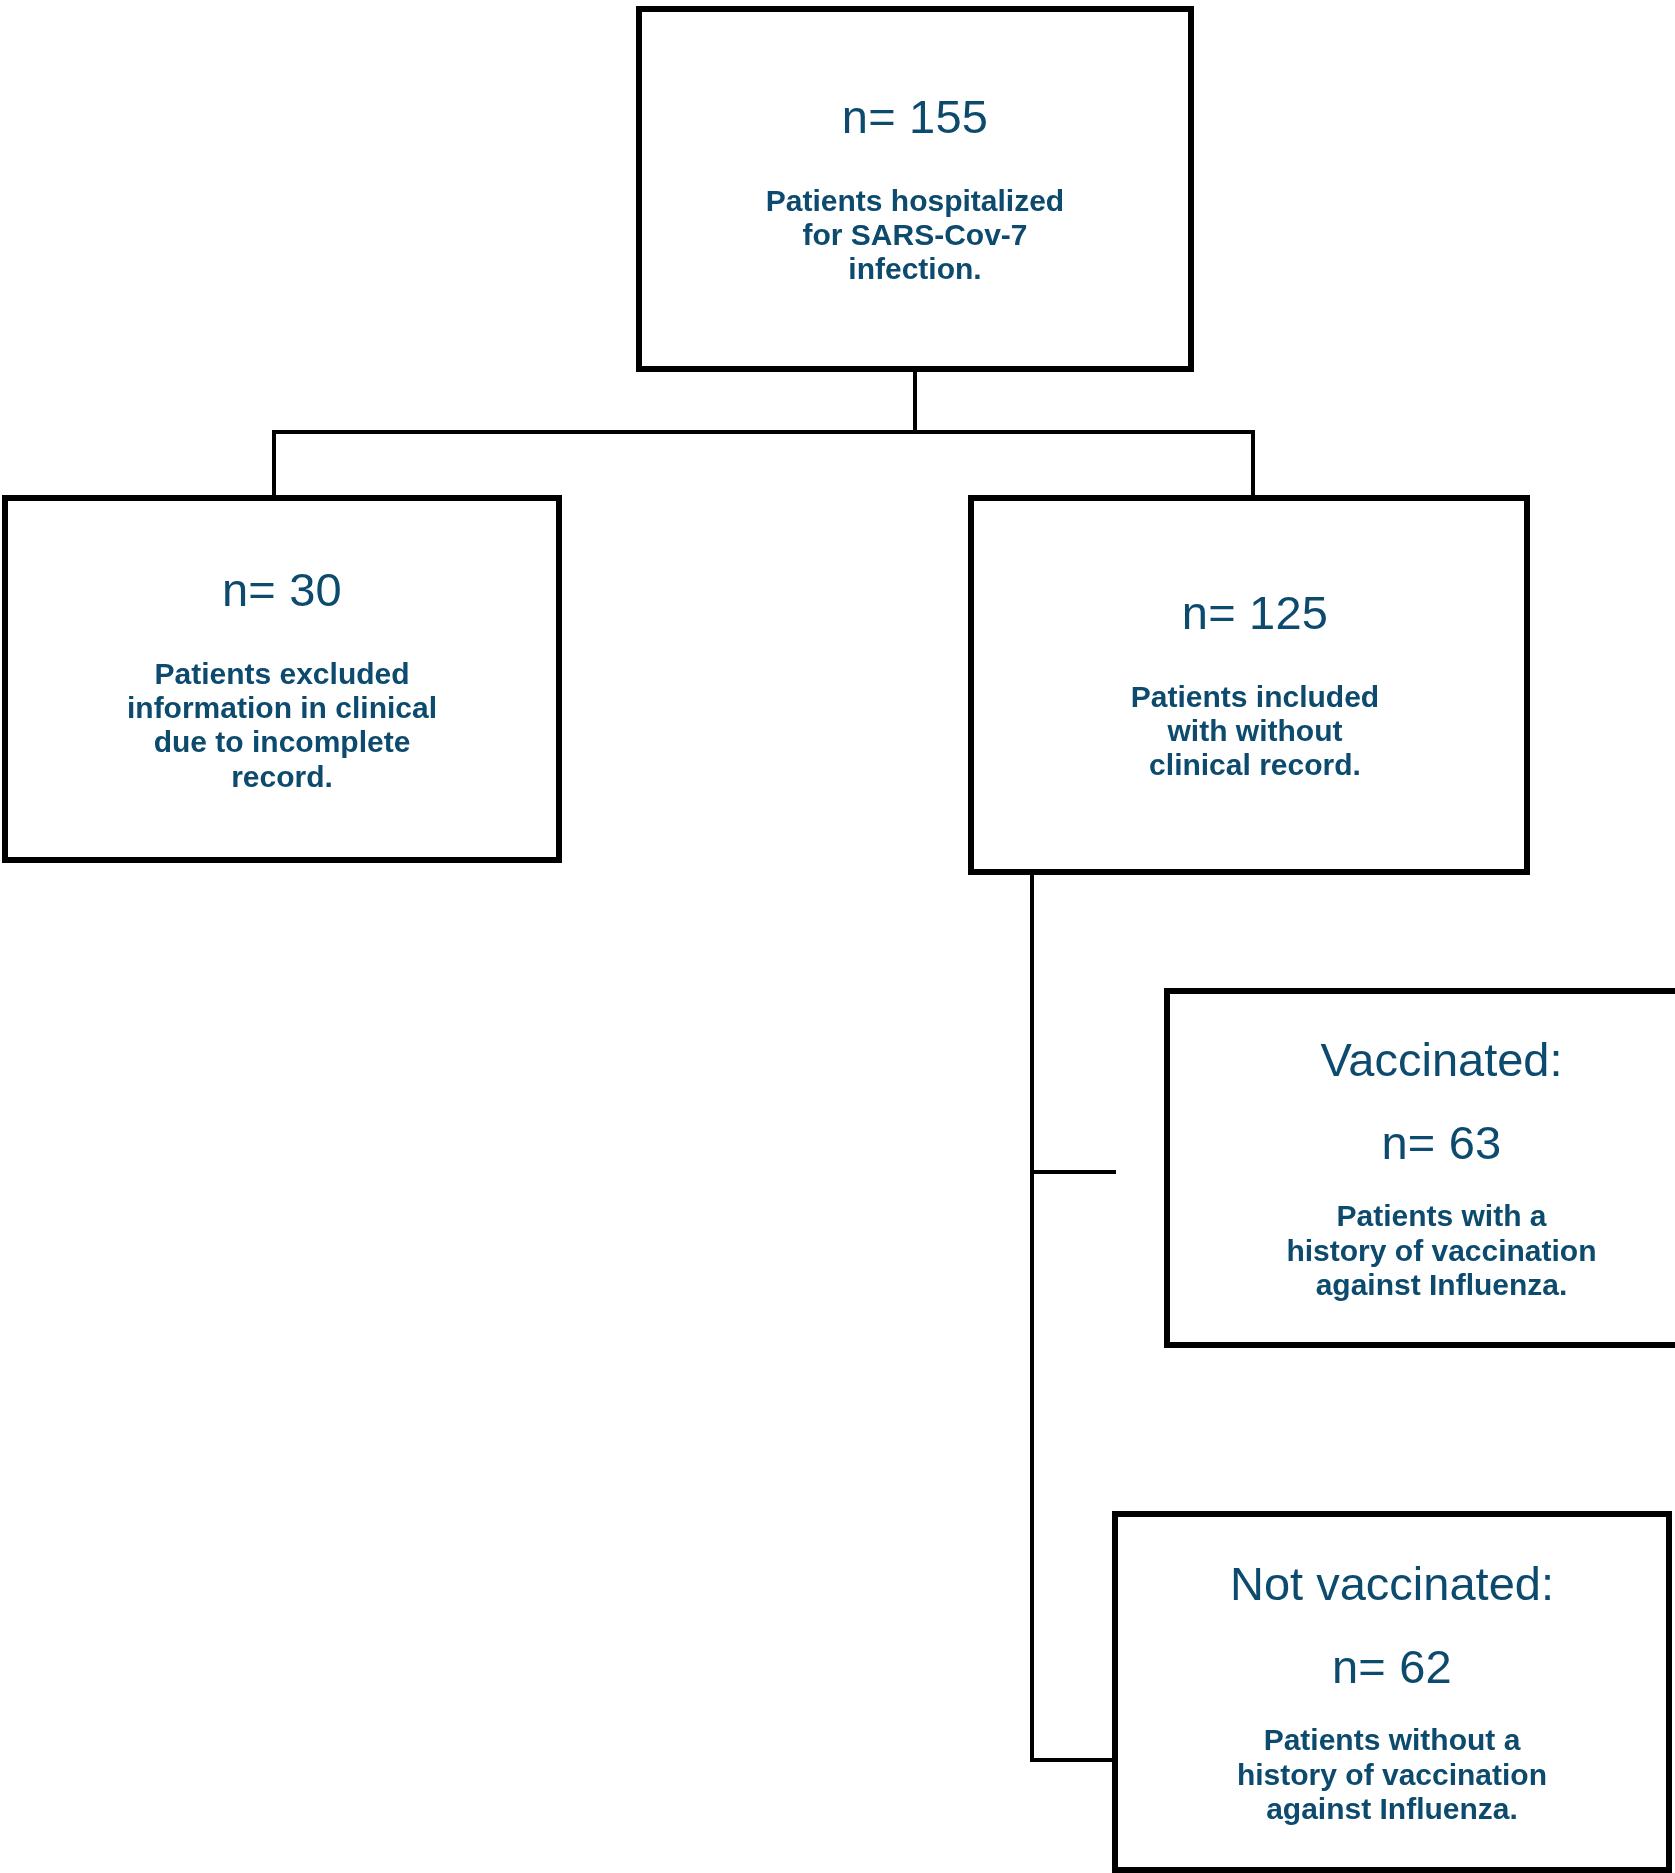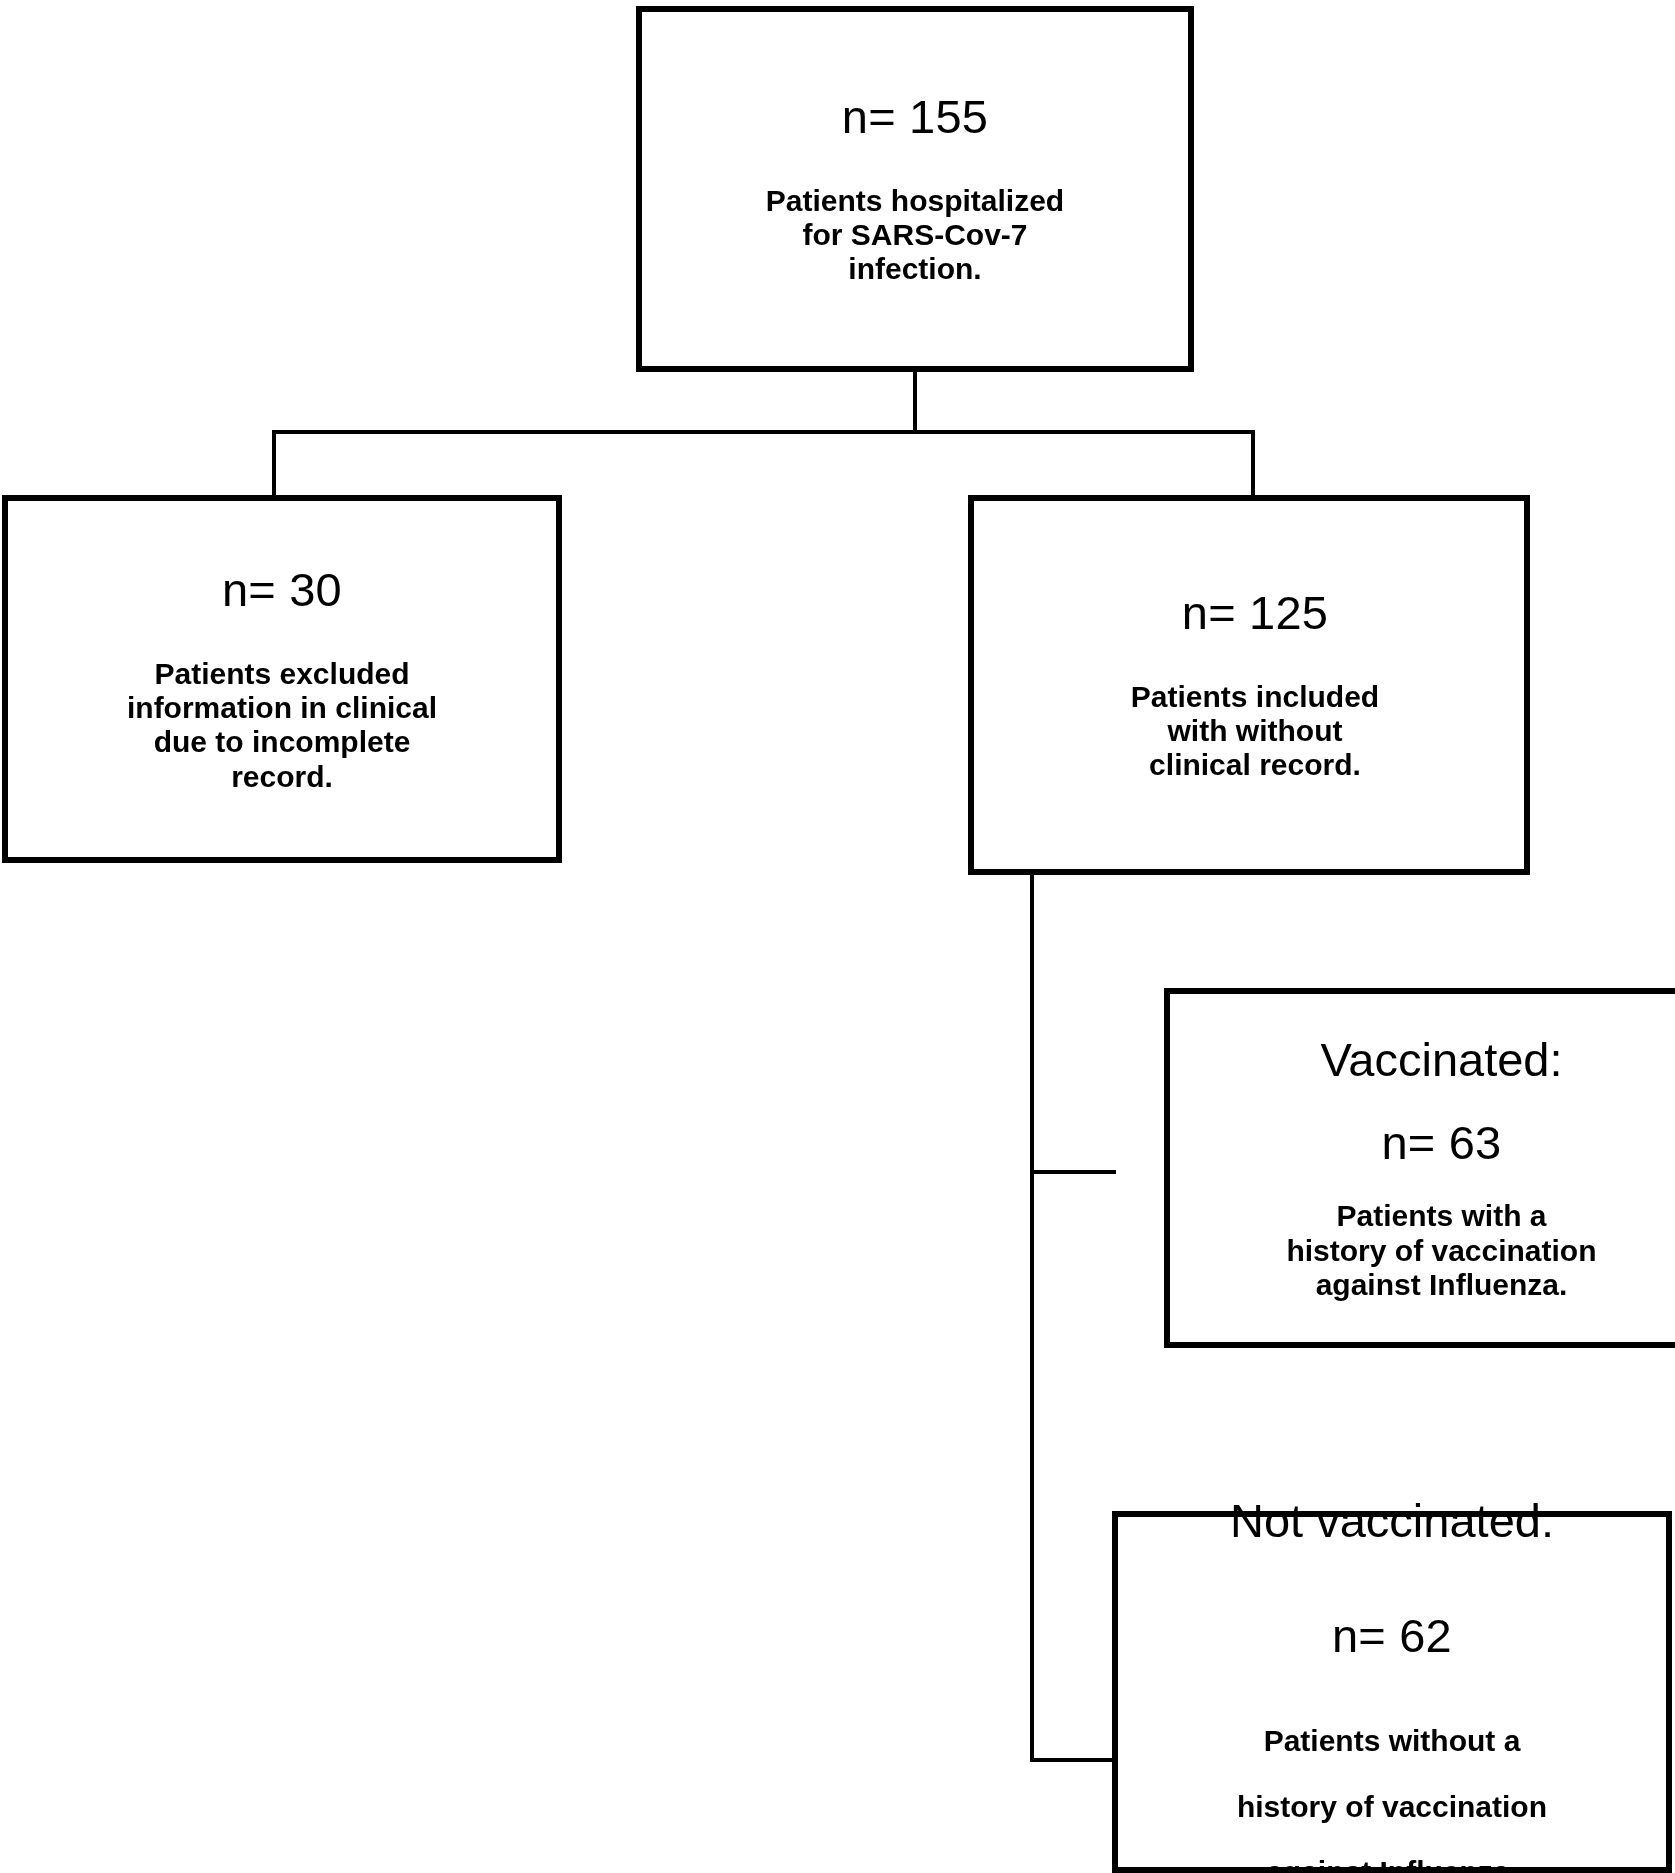--- a/index.html
+++ b/index.html
@@ -21,21 +21,21 @@
   .node {
     position: absolute;
     box-sizing: border-box;
     background: #ffffff;
     border: 6px solid #000000;
     display: flex;
     flex-direction: column;
     justify-content: center;
     align-items: center;
     text-align: center;
-    color: #000000;
+    color: #0c4a6e;
     z-index: 3;
   }
   .node .n-line {
     font-size: 47px;
     line-height: 1.12;
     letter-spacing: 0.2px;
     white-space: nowrap;
   }
   .node .title-line {
     font-size: 47px;
@@ -49,21 +49,21 @@
     font-weight: bold;
   }
   .node .gap-sm { height: 30px; }
   .node .gap-md { height: 40px; }
 
   
   #node-root      { left: 636px;  top: 6px;    width: 558px;  height: 366px; }
   #node-excluded  { left: 2px;    top: 495px;  width: 560px;  height: 368px; }
   #node-included  { left: 968px;  top: 495px;  width: 562px;  height: 380px; padding-left: 12px; }
   #node-vacc      { left: 1164px; top: 988px;  width: 555px;  height: 360px; }
-  #node-notvacc   { left: 1112px; top: 1511px; width: 560px;  height: 362px; gap: 31px; }
+  #node-notvacc   { left: 1112px; top: 1511px; width: 560px;  height: 362px; }
 
   
   .line {
     position: absolute;
     background: #000000;
     z-index: 1;
   }
   .line.v { width: 4px; }
   .line.h { height: 4px; }
 

